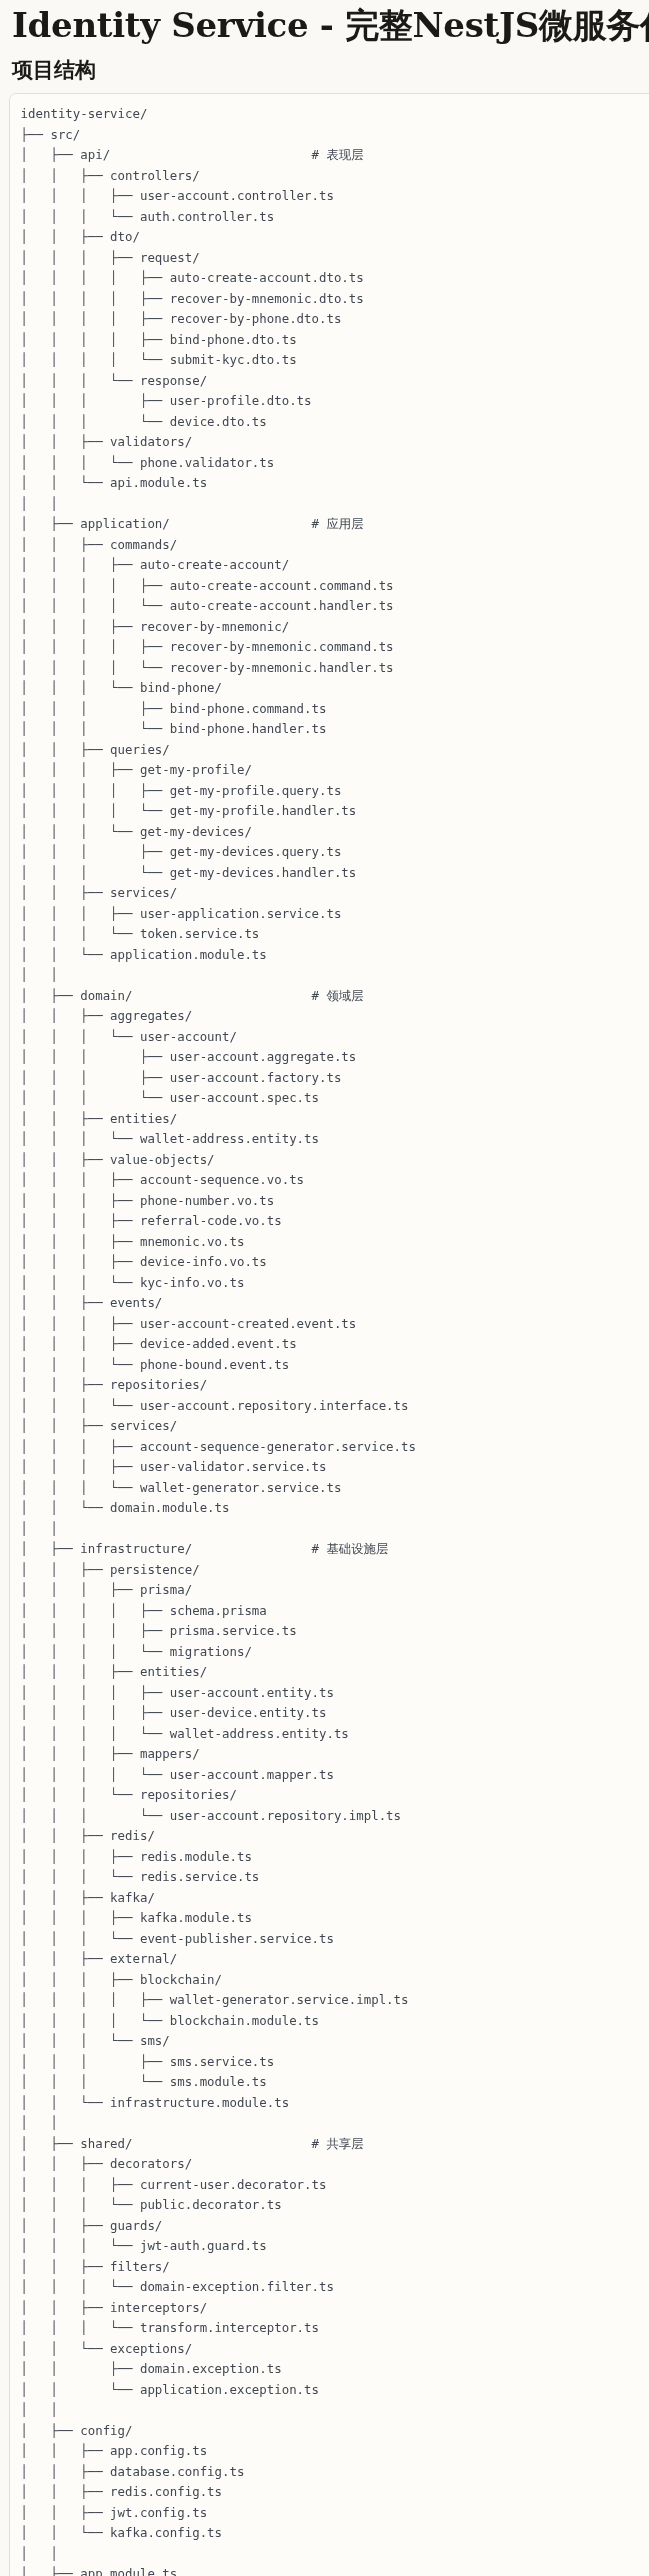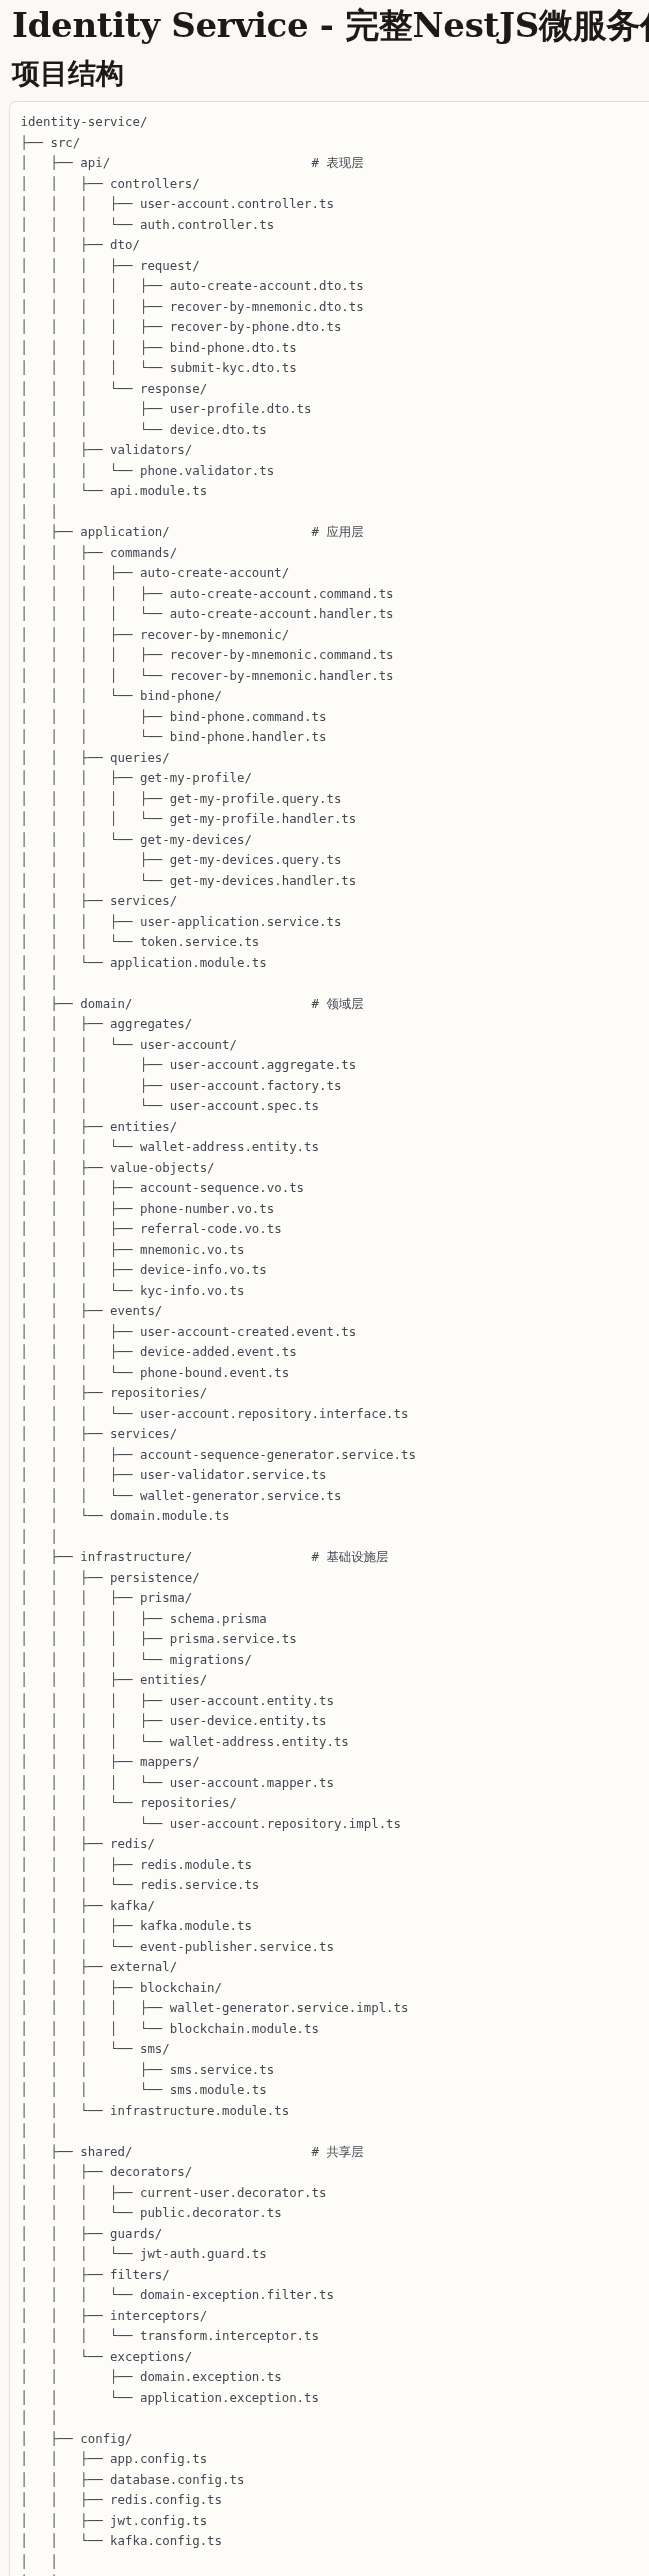--- a/index.html
+++ b/index.html
@@ -18,21 +18,21 @@
     font-size: 34px;
     line-height: 1.2;
     letter-spacing: -0.3px;
     white-space: nowrap;
   }
   .section-heading {
     margin: 0;
     padding: 12.4px 0 0 12px;
     font-family: "DejaVu Sans", "Liberation Sans", sans-serif;
     font-weight: 700;
-    font-size: 28px;
+    font-size: 21px;
     line-height: 1.15;
   }
   .code-card {
     box-sizing: border-box;
     margin: 10.3px 0 0 8.8px;
     width: 670px; 
     border-style: solid;
     border-width: 0.8px;
     border-radius: 7.2px;
     padding: 10.8px 12.4px 13px 10.8px;

